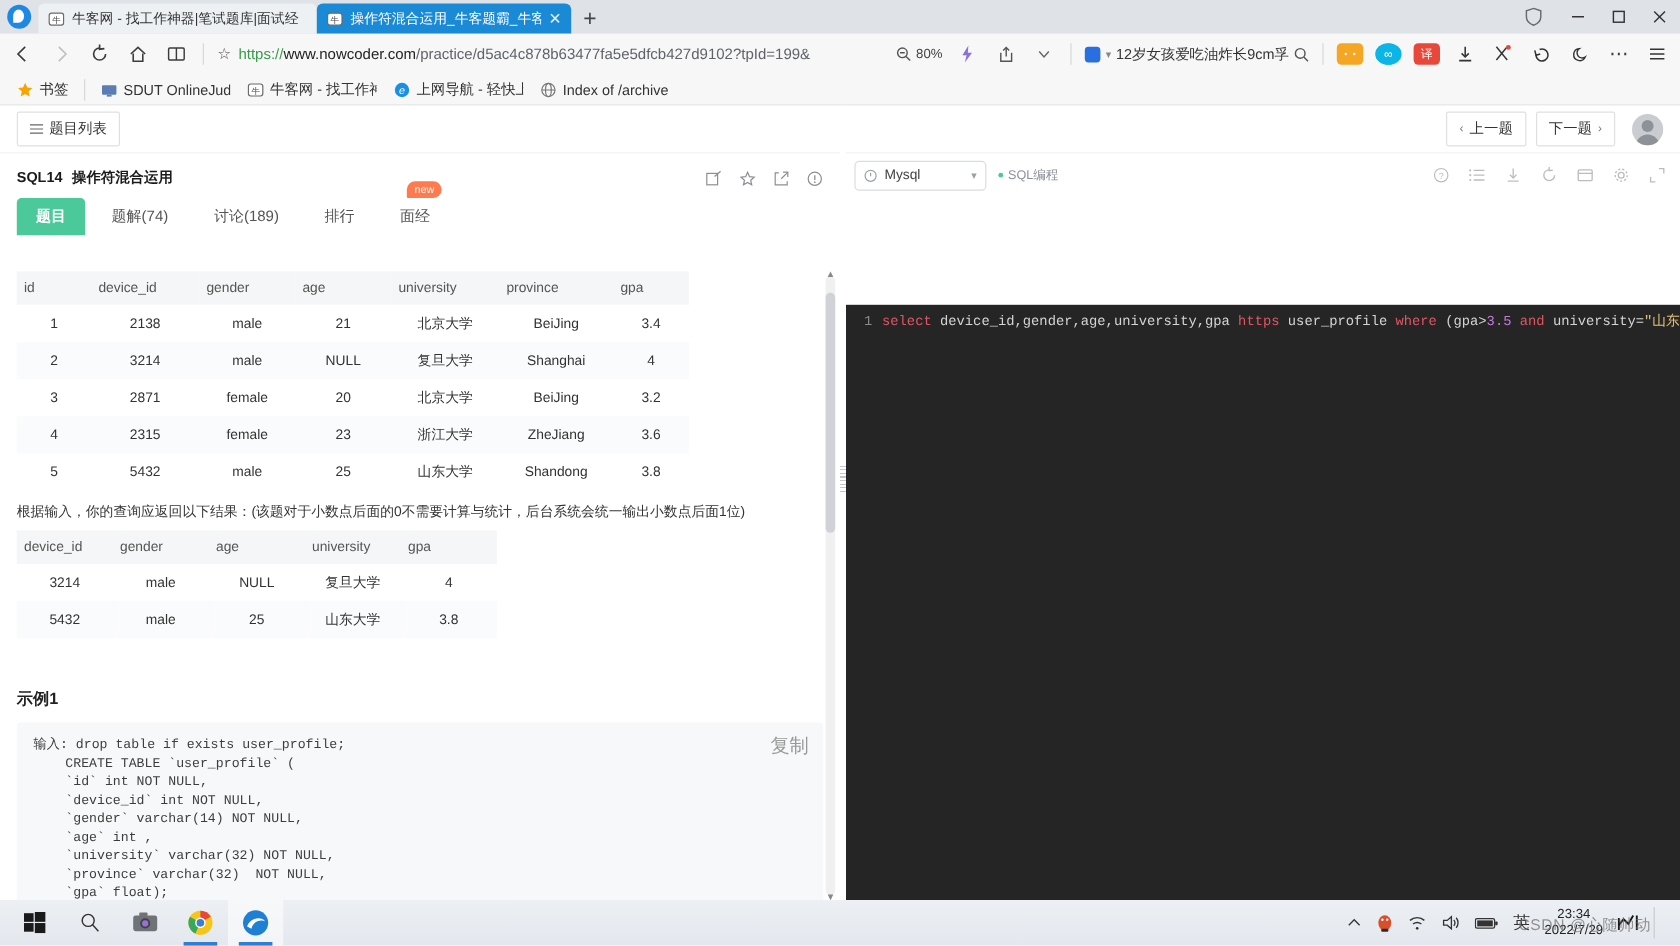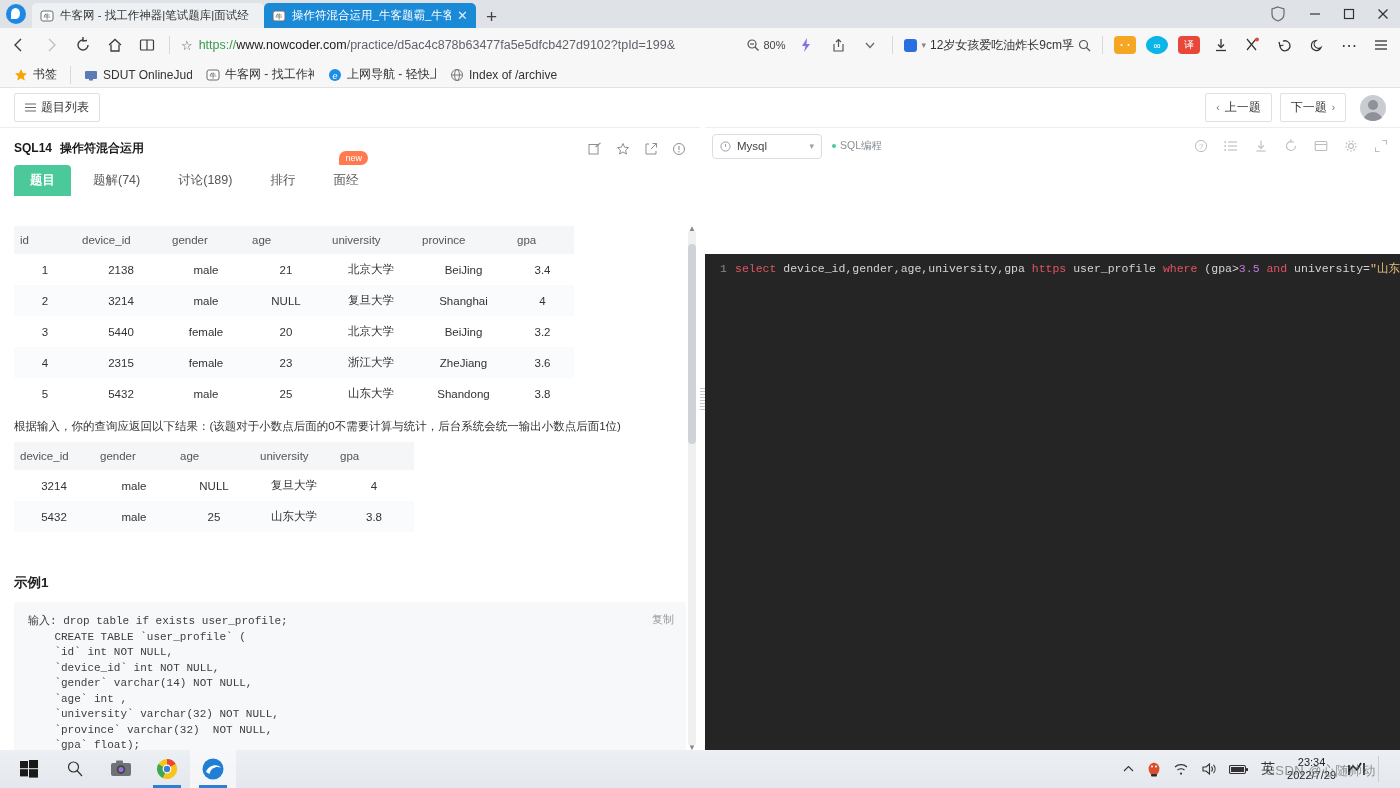--- a/index.html
+++ b/index.html
@@ -93,21 +93,21 @@
   .t1 th:nth-child(6), .t1 td:nth-child(6){ width:95px;}
   .t1 th:nth-child(7), .t1 td:nth-child(7){ width:63px;}
   .t2 { width:400px; }
   .t2 th, .t2 td { width:80px; }
   .desc-line { font-size:11.5px; color:#333; margin:10px 0 8px 0; }
 
   .ex-title { font-size:13.5px; font-weight:bold; color:#222; margin:42px 0 10px 0; }
   .codebox { background:#f7f8f9; border-radius:3px; padding:12px 14px; position:relative; }
   .codebox pre { margin:0; font-family:"Liberation Mono","DejaVu Sans Mono",monospace; font-size:11px;
                  line-height:15.5px; color:#3d3d3d; white-space:pre; }
-  .copybtn { position:absolute; right:12px; top:10px; font-size:11px; color:#999; }
+  .copybtn { position:absolute; right:12px; top:10px; font-size:16px; color:#999; }
 
   .vscroll { position:absolute; right:4px; top:102px; width:8px; height:516px; background:#f0f0f0; border-radius:4px; }
   .vscroll .thumb { position:absolute; top:14px; left:0; width:8px; height:200px; background:#cfd2d6; border-radius:4px; }
   .vscroll .arrow { position:absolute; left:0; width:8px; text-align:center; font-size:8px; color:#888; }
 
   .pane-divider { position:absolute; left:700px; top:0; width:5px; height:622px; background:#fff; }
   .pane-divider .grip { position:absolute; top:300px; left:0; width:5px; height:22px;
                         background:repeating-linear-gradient(to bottom,#c3c6ca 0 1px,transparent 1px 3px); }
 
   
@@ -485,21 +485,21 @@
                   <td>2</td>
                   <td>3214</td>
                   <td>male</td>
                   <td>NULL</td>
                   <td>复旦大学</td>
                   <td>Shanghai</td>
                   <td>4</td>
                 </tr>
                 <tr>
                   <td>3</td>
-                  <td>5440</td>
+                  <td>2871</td>
                   <td>female</td>
                   <td>20</td>
                   <td>北京大学</td>
                   <td>BeiJing</td>
                   <td>3.2</td>
                 </tr>
                 <tr class="alt">
                   <td>4</td>
                   <td>2315</td>
                   <td>female</td>

